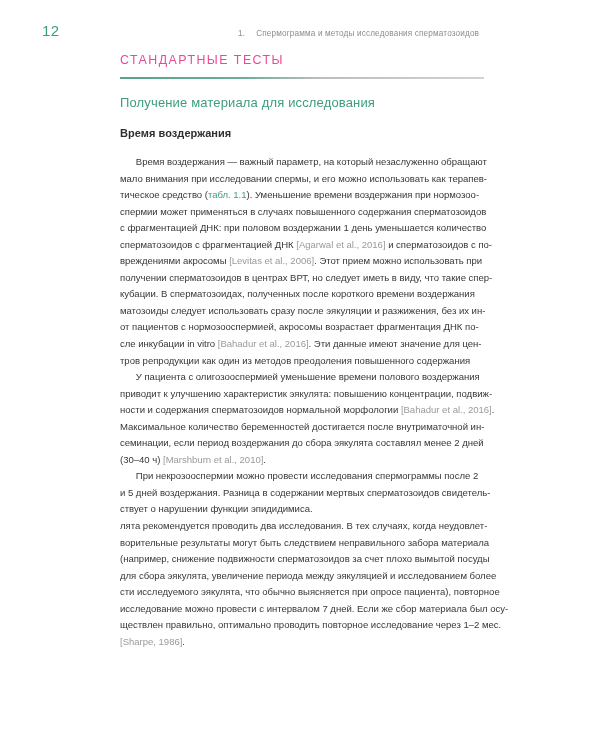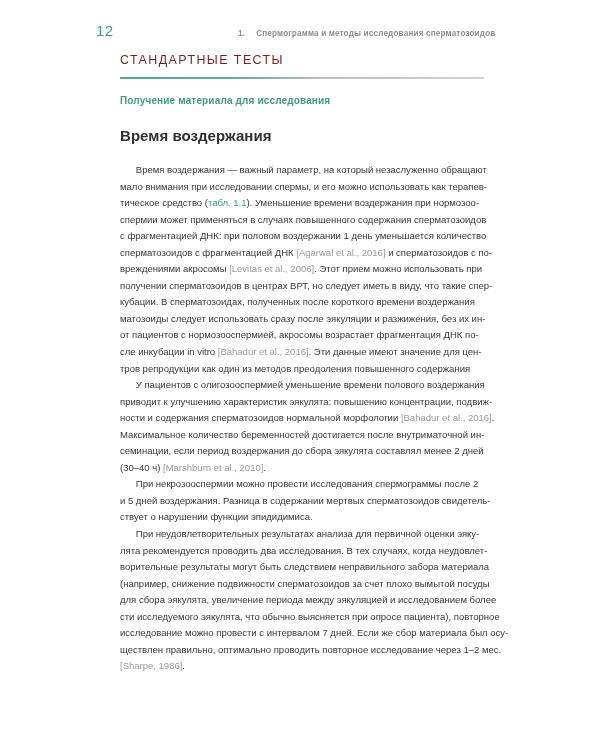--- a/index.html
+++ b/index.html
@@ -27,46 +27,45 @@
     top: 22px;
     left: 0;
     right: 0;
     height: 22px;
     display: flex;
     align-items: baseline;
   }
   .folio {
     width: 118px;
     text-align: left;
-    padding-left: 96px;
+    padding-left: 42px;
     box-sizing: border-box;
     color: #3e9d7e;
     font-size: 15px;
     letter-spacing: 0.3px;
   }
   .runhead-text {
     flex: 1;
     font-size: 8.2px;
     color: #8d8d8d;
     letter-spacing: 0.15px;
     white-space: nowrap;
     padding-left: 120px;
-    font-weight: bold;
   }
   .runhead-num {
     margin-right: 11px;
   }
 
   
   .section-title {
     position: absolute;
     top: 53px;
     left: 120px;
     width: 364px;
-    color: #7f1d1d;
+    color: #ec4899;
     font-size: 12.4px;
     letter-spacing: 1.45px;
     text-transform: uppercase;
     font-weight: 400;
   }
   .rule {
     position: absolute;
     top: 77px;
     left: 120px;
     width: 364px;
@@ -74,42 +73,41 @@
     background: linear-gradient(to right, #57a488 0%, #6cae95 34%, #bdbdbd 55%, #d2d2d2 100%);
   }
 
   
   .head2 {
     position: absolute;
     top: 95px;
     left: 120px;
     width: 364px;
     color: #3e9d7e;
-    font-size: 10px;
+    font-size: 13px;
     letter-spacing: 0.15px;
-    font-weight: 700;
+    font-weight: 400;
   }
   .head3 {
     position: absolute;
     top: 127px;
     left: 120px;
     width: 364px;
     color: #2f2f2f;
-    font-size: 15px;
+    font-size: 11px;
     font-weight: bold;
     letter-spacing: 0.05px;
   }
 
   
   .body {
     position: absolute;
     top: 154px;
     left: 120px;
     width: 365px;
-    margin-top: 8px;
   }
   .line {
     font-size: 9.55px;
     line-height: 16.55px;
     color: #37373a;
     white-space: pre;
     letter-spacing: -0.02px;
   }
   .cite {
     color: #9a9a9a;
@@ -143,30 +141,29 @@
       <div class="line"><span>спермии может применяться в случаях повышенного содержания сперматозоидов</span></div>
       <div class="line"><span>с фрагментацией ДНК: при половом воздержании 1 день уменьшается количество</span></div>
       <div class="line"><span>сперматозоидов с фрагментацией ДНК </span><span class="cite">[Agarwal et al., 2016]</span><span> и сперматозоидов с по-</span></div>
       <div class="line"><span>вреждениями акросомы </span><span class="cite">[Levitas et al., 2006]</span><span>. Этот прием можно использовать при</span></div>
       <div class="line"><span>получении сперматозоидов в центрах ВРТ, но следует иметь в виду, что такие спер-</span></div>
       <div class="line"><span>кубации. В сперматозоидах, полученных после короткого времени воздержания</span></div>
       <div class="line"><span>матозоиды следует использовать сразу после эякуляции и разжижения, без их ин-</span></div>
       <div class="line"><span>от пациентов с нормозооспермией, акросомы возрастает фрагментация ДНК по-</span></div>
       <div class="line"><span>сле инкубации </span><span class="it">in vitro</span><span> </span><span class="cite">[Bahadur et al., 2016]</span><span>. Эти данные имеют значение для цен-</span></div>
       <div class="line"><span>тров репродукции как один из методов преодоления повышенного содержания</span></div>
-      <div class="line"><span>      У пациентов с олигозооспермией уменьшение времени полового воздержания</span></div>
+      <div class="line"><span>      У пациента с олигозооспермией уменьшение времени полового воздержания</span></div>
       <div class="line"><span>приводит к улучшению характеристик эякулята: повышению концентрации, подвиж-</span></div>
       <div class="line"><span>ности и содержания сперматозоидов нормальной морфологии </span><span class="cite">[Bahadur et al., 2016]</span><span>.</span></div>
       <div class="line"><span>Максимальное количество беременностей достигается после внутриматочной ин-</span></div>
       <div class="line"><span>семинации, если период воздержания до сбора эякулята составлял менее 2 дней</span></div>
       <div class="line"><span>(30–40 ч) </span><span class="cite">[Marshburn et al., 2010]</span><span>.</span></div>
       <div class="line"><span>      При некрозооспермии можно провести исследования спермограммы после 2</span></div>
       <div class="line"><span>и 5 дней воздержания. Разница в содержании мертвых сперматозоидов свидетель-</span></div>
       <div class="line"><span>ствует о нарушении функции эпидидимиса.</span></div>
-      <div class="line"><span>      При неудовлетворительных результатах анализа для первичной оценки эяку-</span></div>
       <div class="line"><span>лята рекомендуется проводить два исследования. В тех случаях, когда неудовлет-</span></div>
       <div class="line"><span>ворительные результаты могут быть следствием неправильного забора материала</span></div>
       <div class="line"><span>(например, снижение подвижности сперматозоидов за счет плохо вымытой посуды</span></div>
       <div class="line"><span>для сбора эякулята, увеличение периода между эякуляцией и исследованием более</span></div>
       <div class="line"><span>сти исследуемого эякулята, что обычно выясняется при опросе пациента), повторное</span></div>
       <div class="line"><span>исследование можно провести с интервалом 7 дней. Если же сбор материала был осу-</span></div>
       <div class="line"><span>ществлен правильно, оптимально проводить повторное исследование через 1–2 мес.</span></div>
       <div class="line"><span class="cite">[Sharpe, 1986]</span><span>.</span></div>
     </div>
 

